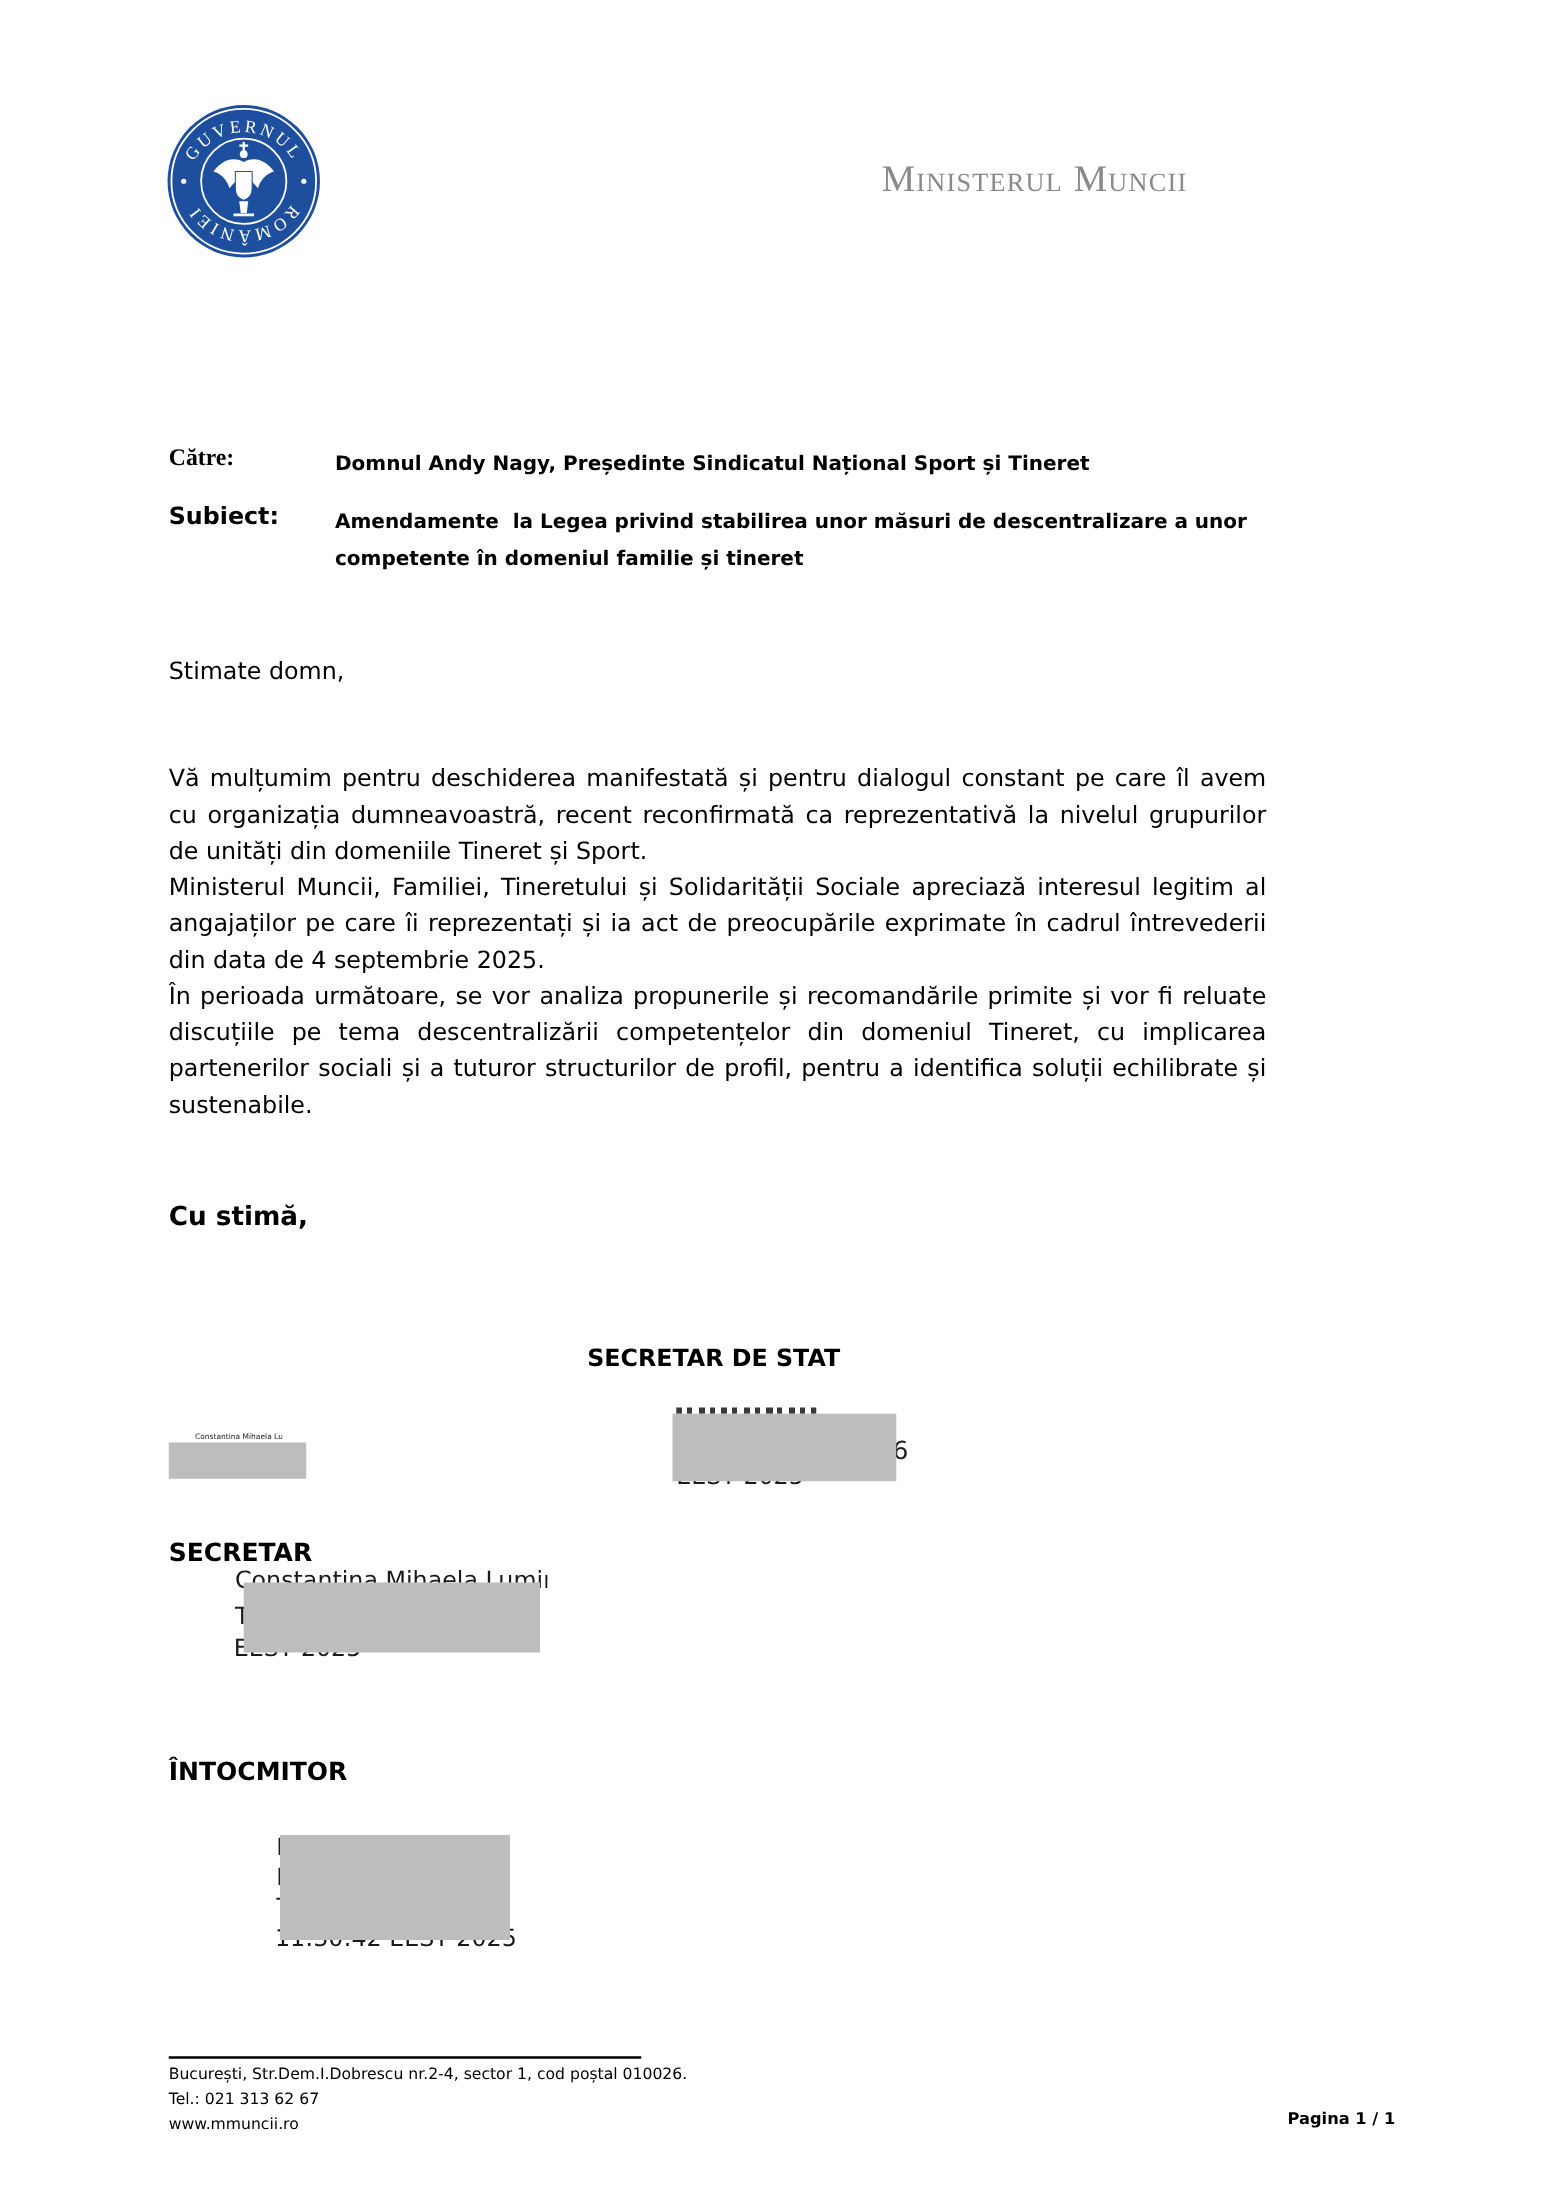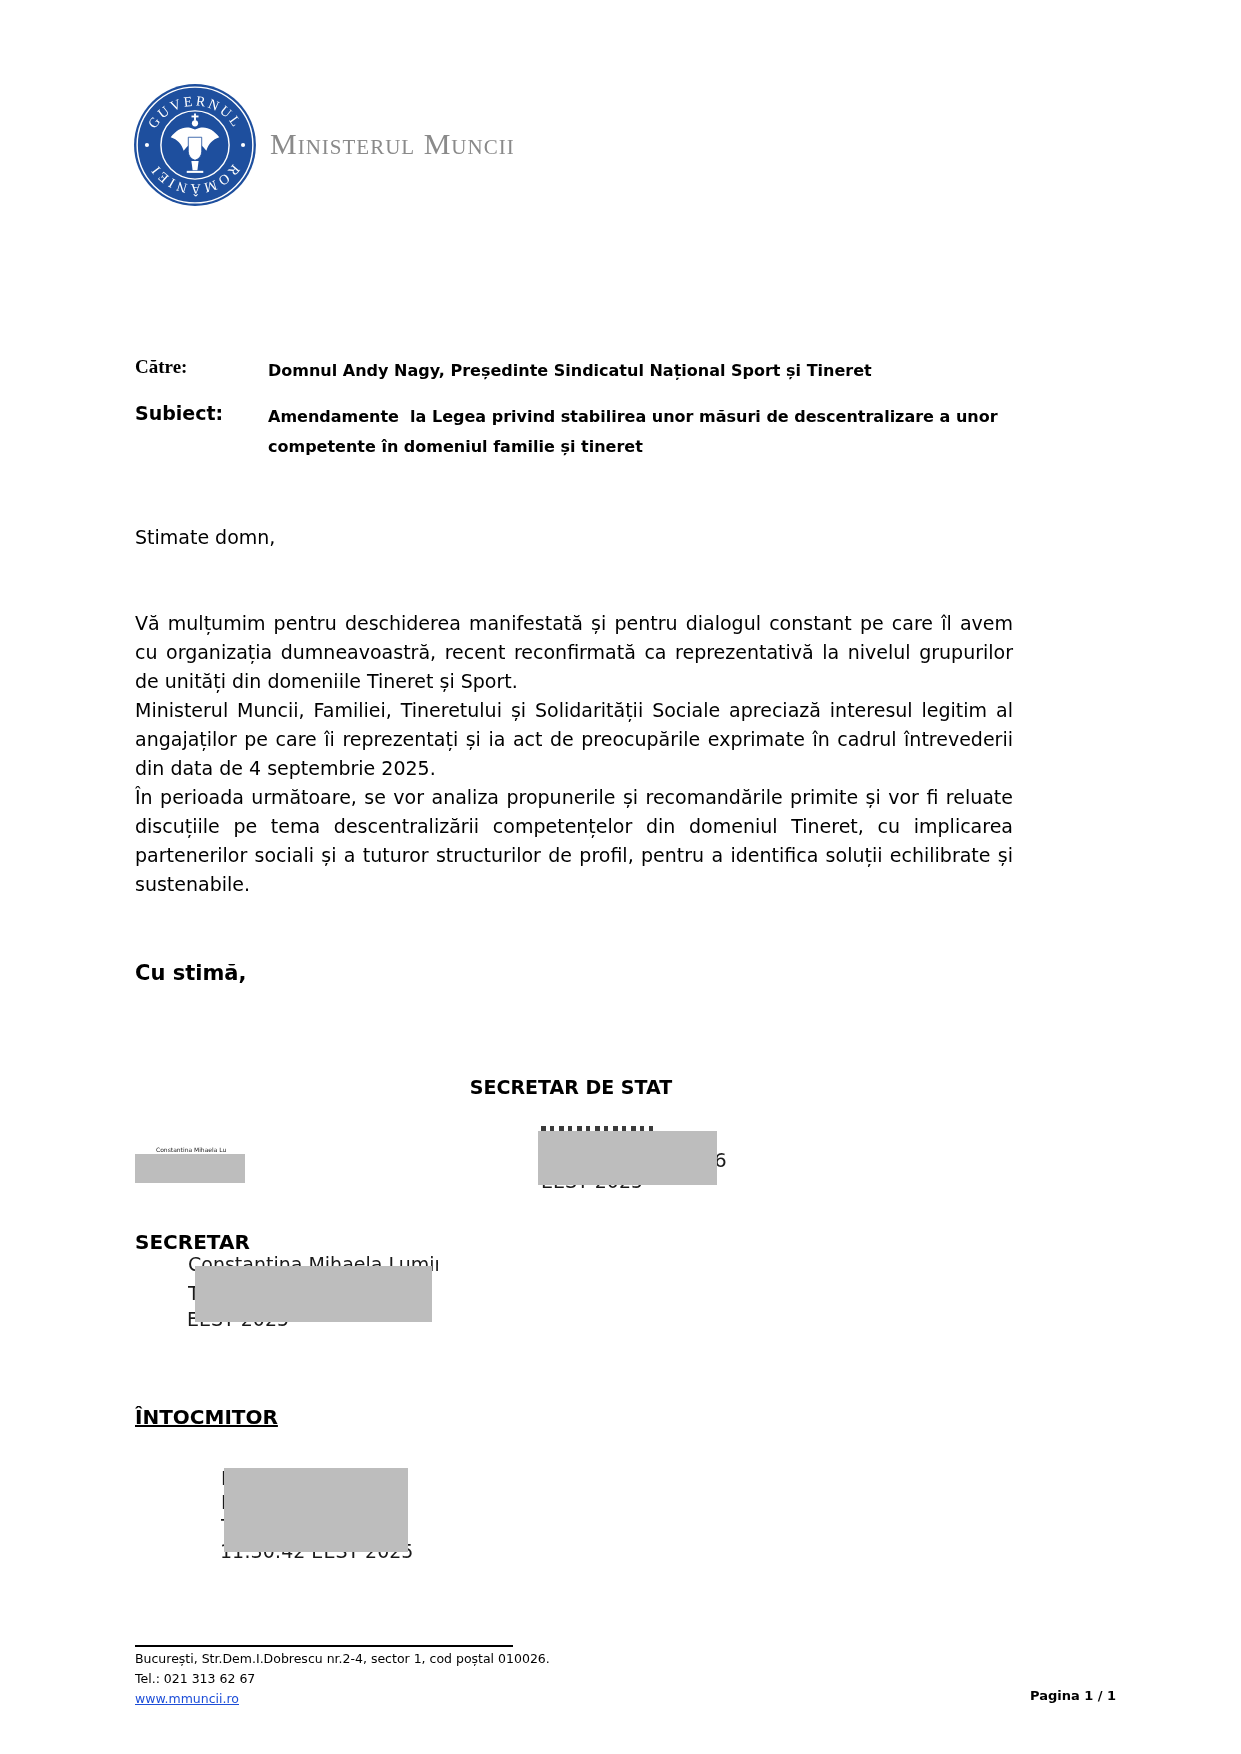--- a/index.html
+++ b/index.html
@@ -8,21 +8,21 @@
     width:1241px;height:1754px;
     background:#ffffff;
     font-family:"DejaVu Sans",sans-serif;
     color:#000;
     overflow:hidden;
   }
   
   .logo{position:absolute;left:133px;top:83px;width:124px;height:124px;}
   .ministry{
     position:absolute;left:270px;top:126px;width:680px;
-    text-align:left;
+    text-align:right;
     font-family:"Liberation Serif","DejaVu Serif",serif;
     font-variant:small-caps;
     color:#8a8a8a;
     font-size:30px;line-height:36px;letter-spacing:1px;
   }
   
   .addr-label{position:absolute;left:135px;font-weight:bold;font-size:19px;}
   .addr-value{position:absolute;left:268px;font-weight:bold;font-size:16px;line-height:30px;}
   .subject-value{width:735px;white-space:pre-wrap;}
   
@@ -34,21 +34,21 @@
   .section-heading{position:absolute;left:135px;font-size:20px;font-weight:bold;}
   
   .redaction{position:absolute;background:#bdbdbd;z-index:2;}
   .sig-frag{position:absolute;font-size:19px;color:#1a1a1a;white-space:nowrap;overflow:hidden;z-index:1;}
   .tiny-name{position:absolute;left:156px;top:1146px;font-size:6px;color:#222;white-space:nowrap;overflow:hidden;width:70px;height:9px;z-index:1;}
   .smudge{position:absolute;left:541px;top:1126px;width:112px;height:5px;z-index:1;
     background:repeating-linear-gradient(90deg,#3a3a3a 0 5px,transparent 5px 9px,#3a3a3a 9px 13px,transparent 13px 18px);}
   
   .footer-rule{position:absolute;left:135px;top:1645px;width:378px;height:2px;background:#000;}
   .footer-text{position:absolute;left:135px;font-size:12.5px;line-height:16px;color:#000;}
-  .footer-link{color:#1d4ed8;text-decoration:underline;cursor:pointer;}
+  .footer-link{color:#000000;cursor:pointer;}
   .page-indicator{position:absolute;left:1030px;top:1688px;font-size:13px;font-weight:bold;}
 </style>
 </head>
 <body>
 
 <div class="page">
 
   <svg class="logo" viewBox="0 0 120 120">
     <circle cx="60" cy="60" r="59" fill="#1e4f9e"></circle>
     <circle cx="60" cy="60" r="56" fill="none" stroke="#ffffff" stroke-width="1.4"></circle>
@@ -101,21 +101,21 @@
 
   <div class="tiny-name">Constantina Mihaela Luminita</div>
   <div class="redaction" style="left:135px;top:1154px;width:110px;height:29px;"></div>
 
   <div class="section-heading" style="top:1230px;">SECRETAR</div>
   <div class="sig-frag" style="left:188px;top:1253px;width:250px;">Constantina Mihaela Luminita</div>
   <div class="sig-frag" style="left:188px;top:1282px;width:240px;">T</div>
   <div class="sig-frag" style="left:187px;top:1308px;width:105px;">EEST 2025</div>
   <div class="redaction" style="left:195px;top:1266px;width:237px;height:56px;"></div>
 
-  <div class="section-heading" style="top:1405px;text-decoration:underline;">ÎNTOCMITOR</div>
+  <div class="section-heading" style="top:1405px;">ÎNTOCMITOR</div>
   <div class="sig-frag" style="left:221px;top:1467px;width:180px;">F</div>
   <div class="sig-frag" style="left:221px;top:1491px;width:180px;">L</div>
   <div class="sig-frag" style="left:221px;top:1515px;width:180px;">T</div>
   <div class="sig-frag" style="left:220px;top:1540px;width:205px;">11:30:42 EEST 2025</div>
   <div class="redaction" style="left:224px;top:1468px;width:184px;height:84px;"></div>
 
   <div class="footer-rule"></div>
   <div class="footer-text" style="top:1651px;">București, Str.Dem.I.Dobrescu nr.2-4, sector 1, cod poștal 010026.</div>
   <div class="footer-text" style="top:1671px;">Tel.: 021 313 62 67</div>
   <a class="footer-text footer-link" style="top:1691px;">www.mmuncii.ro</a>

